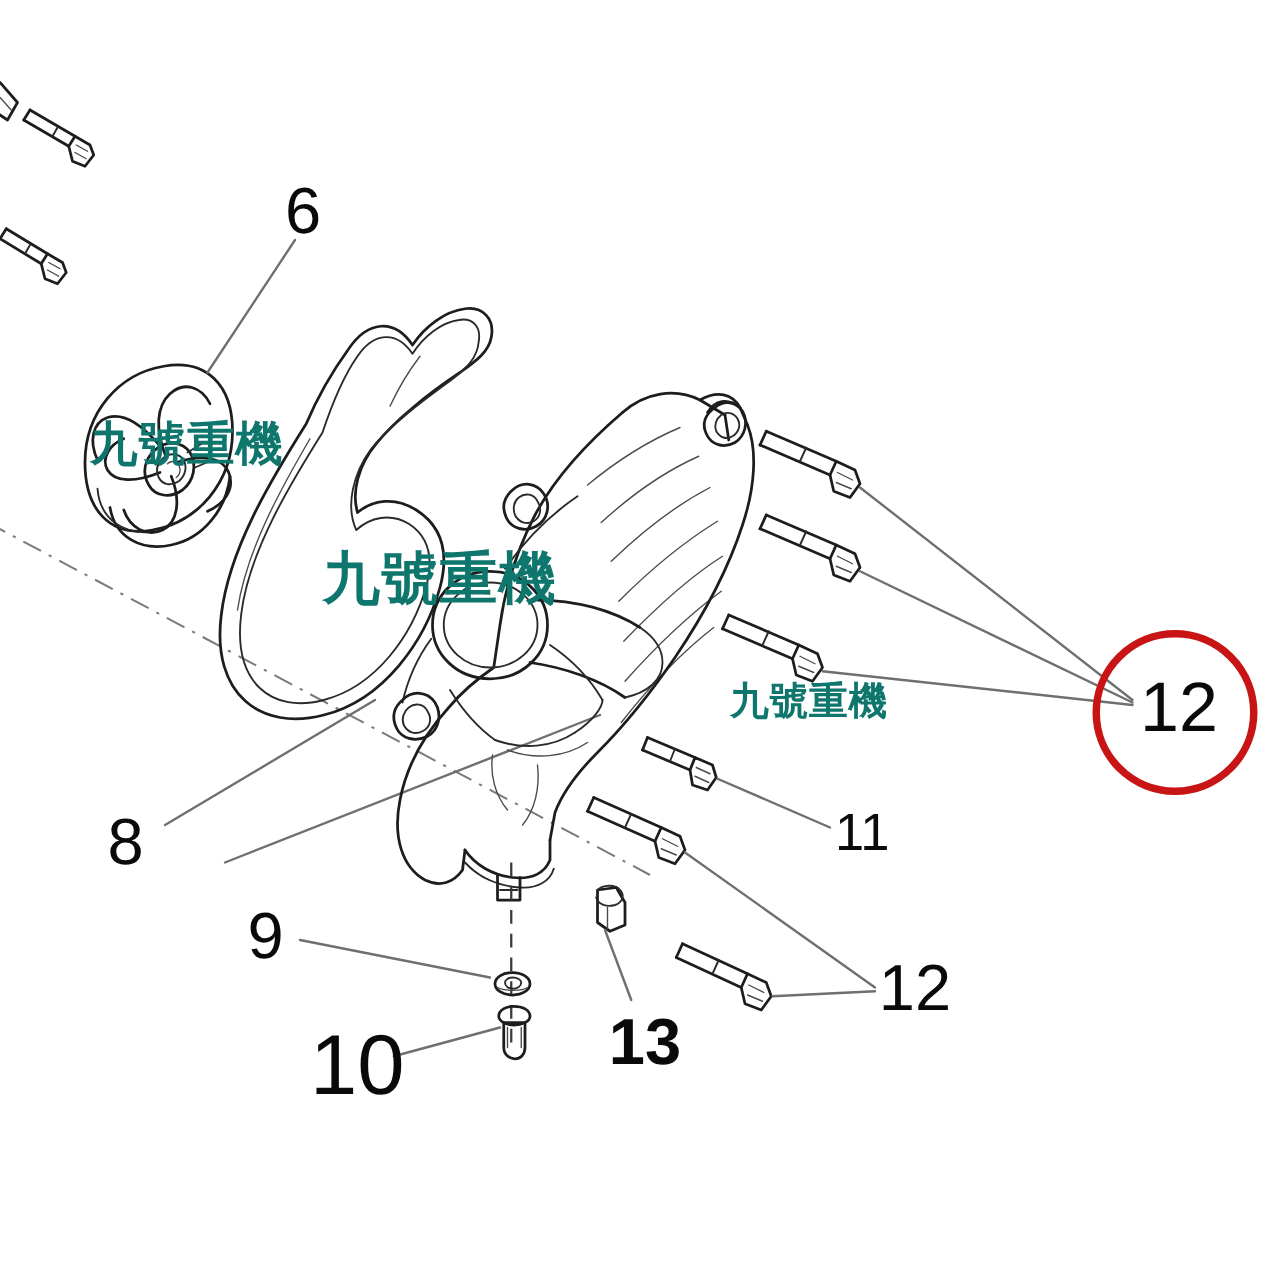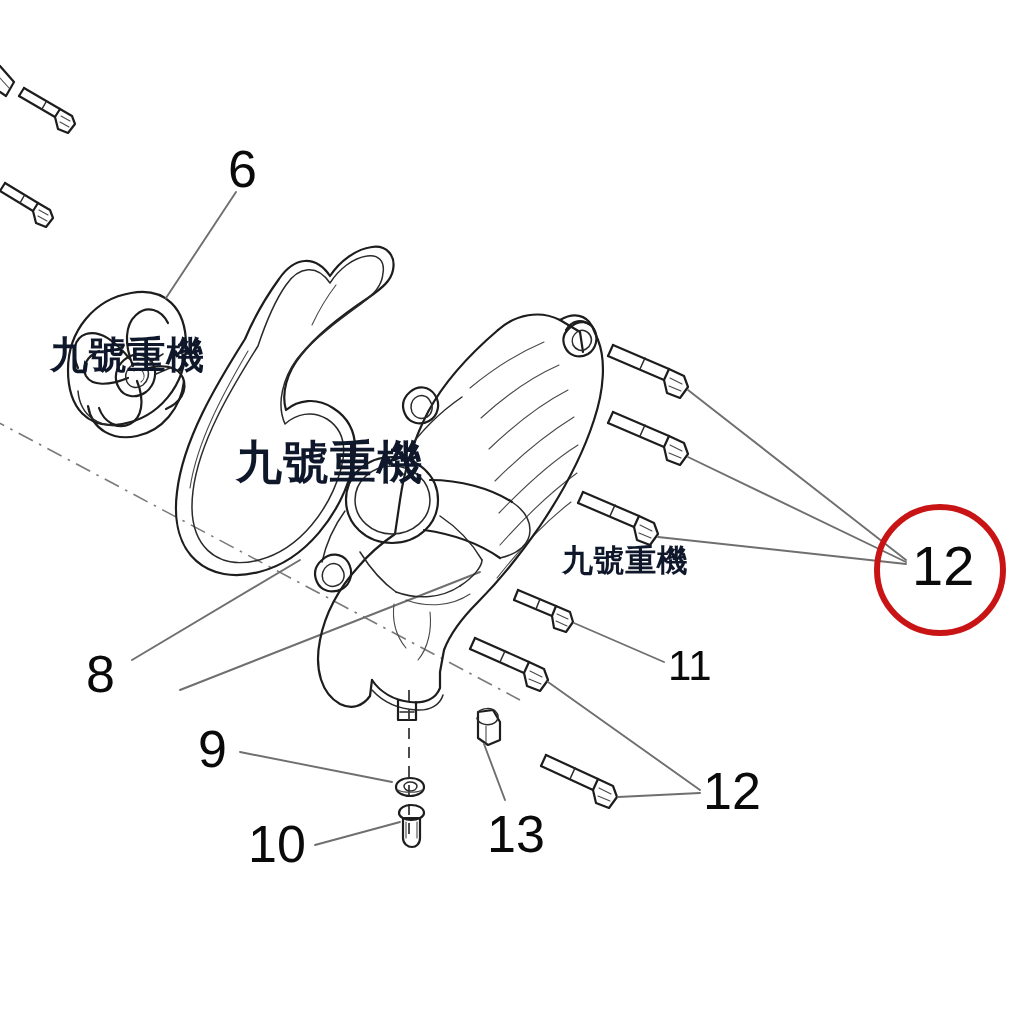--- a/index.html
+++ b/index.html
@@ -31,24 +31,25 @@
     font-weight: 400;
     color: #0a0a0a;
     line-height: 1;
     white-space: nowrap;
     user-select: none;
   }
   .watermark {
     position: absolute;
     font-family: "DejaVu Sans", sans-serif;
     font-weight: 700;
-    color: #0f172a;
+    color: #0f766e;
     white-space: nowrap;
     user-select: none;
     letter-spacing: 0.02em;
+    margin-left: 22px;
   }
   .highlight-ring {
     position: absolute;
     border-radius: 50%;
     border: 6px solid #c81414;
     box-sizing: border-box;
     background: transparent;
   }
 </style>
 </head>
@@ -318,27 +319,27 @@
     </g>
 
   </svg>
 
   <div class="callout-label" style="left:228px; top:143px; font-size:52px;">6</div>
 
   <div class="callout-label" style="left:86px; top:648px; font-size:52px;">8</div>
 
   <div class="callout-label" style="left:198px; top:723px; font-size:52px;">9</div>
 
-  <div class="callout-label" style="left:248px; top:818px; font-size:52px;">10</div>
+  <div class="callout-label" style="left:248px; top:818px; font-size:68px;">10</div>
 
   <div class="callout-label" style="left:668px; top:645px; font-size:42px;">11</div>
 
   <div class="callout-label" style="left:703px; top:765px; font-size:52px;">12</div>
 
-  <div class="callout-label" style="left:487px; top:808px; font-size:52px;">13</div>
+  <div class="callout-label" style="left:487px; top:808px; font-size:52px;font-weight:bold;">13</div>
 
   <div class="highlight-ring" style="left:874px; top:504px; width:132px; height:132px;"></div>
   <div class="callout-label" style="left:912px; top:538px; font-size:56px;">12</div>
 
   <div class="watermark" style="left:50px; top:330px; font-size:38px;">九號重機</div>
   <div class="watermark" style="left:236px; top:432px; font-size:46px;">九號重機</div>
   <div class="watermark" style="left:562px; top:540px; font-size:31px;">九號重機</div>
 
 </div>
 

